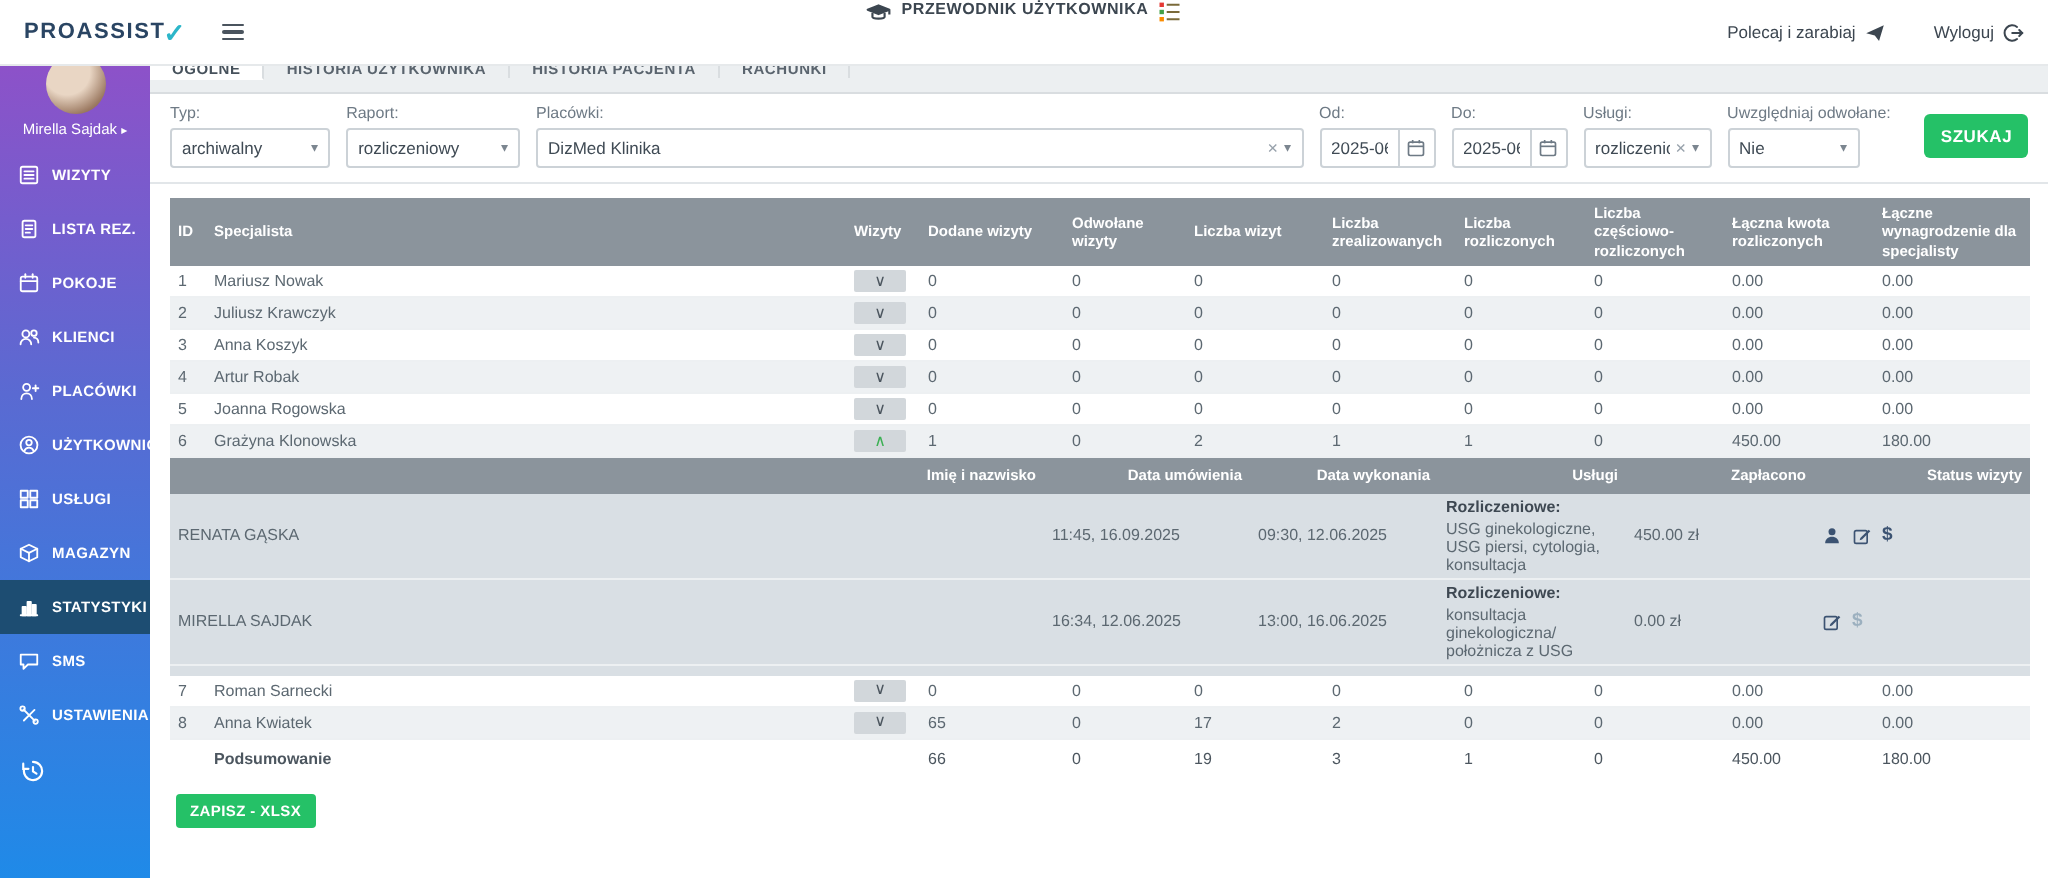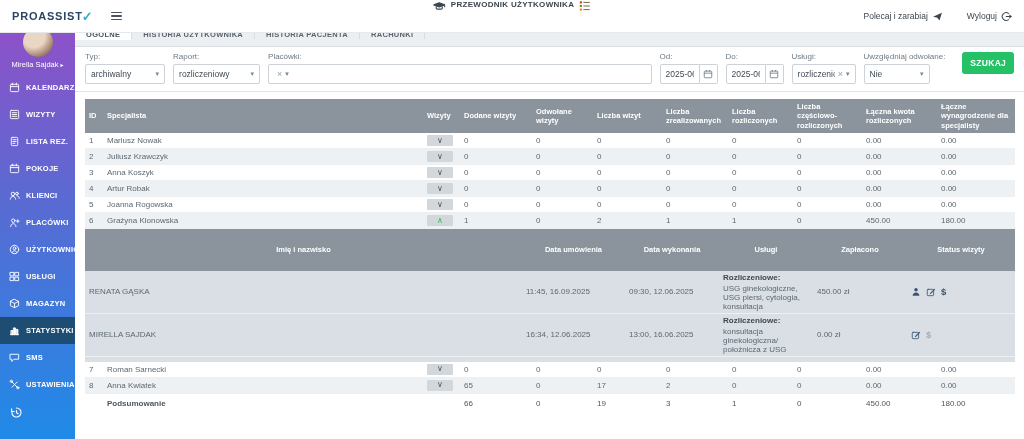--- a/index.html
+++ b/index.html
@@ -39,21 +39,21 @@
   .side-history svg{width:13px;height:13px}
 
   
   .main{position:absolute;left:75px;top:22px;right:0;bottom:0;background:#fff}
   .tabs{height:25px;background:#eceff1;border-bottom:1px solid #d9dde0;display:flex;align-items:center}
   .tab{display:flex;align-items:center;padding:0 11px;font-size:7.5px;font-weight:bold;color:#5a646e;
        border-right:1px solid #d9dde0;letter-spacing:.3px;cursor:pointer;white-space:nowrap}
   .tab.active{background:#fff;box-shadow:inset 0 2px 0 var(--tabblue);color:#47525c;
               margin-bottom:-1px;border-bottom:1px solid #fff}
 
-  .filters{background:#fff;border-bottom:1px solid #e2e6e9;padding:5px 10px 7px;display:flex;gap:8px;align-items:flex-start}
+  .filters{background:#fff;border-bottom:1px solid #e2e6e9;padding:5px 10px 7px;display:flex;gap:8px;align-items:center}
   .flabel{font-size:8px;color:#6e7a85;margin-bottom:3px;white-space:nowrap}
   .fctrl{height:20px;border:1px solid #ccd2d7;border-radius:2px;display:flex;align-items:center;
          font-size:8.5px;color:#3f4a54;padding:0 5px;background:#fff;cursor:pointer}
   .fctrl .val{flex:1;overflow:hidden;white-space:nowrap}
   .fctrl .clear{color:#98a2ac;font-size:9px;margin:0 3px;cursor:pointer}
   .fctrl .caret{color:#7c8690;font-size:7px}
   .dategrp{display:flex}
   .calbtn{width:18px;height:20px;border:1px solid #ccd2d7;border-left:none;border-radius:0 2px 2px 0;
           background:#fff;display:flex;align-items:center;justify-content:center;color:#6e7a85;cursor:pointer;padding:0}
   .calbtn svg{width:10px;height:10px}
@@ -69,21 +69,21 @@
   table.maint tbody td{padding:2px 4px;color:#5c6871;border-bottom:1px solid #edf0f2;height:14px;
                        overflow:hidden;white-space:nowrap}
   tr.zebra td{background:#eef1f3}
   .chev{width:26px;height:11px;background:#d2d7db;border:none;border-radius:1px;font-size:8px;line-height:10px;
         color:#4c565f;cursor:pointer;padding:0;display:block;font-family:inherit}
   .chev.open{color:#3cb054}
 
   td.detail-cell{padding:0 !important;background:#d9dfe4;border-bottom:none !important}
   .detail-wrap{padding-bottom:5px}
   table.detail{width:100%;border-collapse:collapse;table-layout:fixed;font-size:8px}
-  table.detail th{background:var(--hdr);color:#fff;text-align:center;padding:16px;font-weight:bold;font-size:7.5px}
+  table.detail th{background:var(--hdr);color:#fff;text-align:right;padding:4px;font-weight:bold;font-size:7.5px}
   table.detail td{padding:4px;color:#55616b;vertical-align:middle}
   table.detail tbody tr + tr td{border-top:1px solid #e6ebee}
   .dname{color:#48525c}
   .sgroup{font-weight:bold;color:#3e4852;margin-bottom:2px}
   .sicons{display:flex;gap:5px;align-items:center;color:#3c5372}
   .sicons svg{width:10px;height:10px}
   .dollar{font-weight:bold;font-size:9.5px;color:#3c5372;cursor:pointer}
   .dollar.muted{color:#9cb0bf}
   .sic{cursor:pointer}
 
@@ -151,31 +151,20 @@
 
 <div class="sidebar">
   <div class="side-user">
     <div class="avatar"></div>
     <div class="side-name"><span>Mirella Sajdak</span> <span class="caret">▸</span></div>
   </div>
   <div id="side-items">
       <div class="side-item">
         <span>
           <svg viewBox="0 0 12 12" fill="none" stroke="currentColor" stroke-width="1" stroke-linecap="round" stroke-linejoin="round">
-            <rect x="1.5" y="2.5" width="9" height="8" rx="1"></rect>
-            <line x1="1.5" y1="5" x2="10.5" y2="5"></line>
-            <line x1="4" y1="1.2" x2="4" y2="3.2"></line>
-            <line x1="8" y1="1.2" x2="8" y2="3.2"></line>
-          </svg>
-        </span>
-        <span class="lab">KALENDARZ</span>
-      </div>
-      <div class="side-item">
-        <span>
-          <svg viewBox="0 0 12 12" fill="none" stroke="currentColor" stroke-width="1" stroke-linecap="round" stroke-linejoin="round">
             <rect x="1.5" y="1.5" width="9" height="9" rx="1"></rect>
             <line x1="3.5" y1="4" x2="8.5" y2="4"></line>
             <line x1="3.5" y1="6" x2="8.5" y2="6"></line>
             <line x1="3.5" y1="8" x2="8.5" y2="8"></line>
           </svg>
         </span>
         <span class="lab">WIZYTY</span>
       </div>
       <div class="side-item">
         <span>
@@ -312,20 +301,21 @@
     <div style="width:88px">
       <div class="flabel">Raport:</div>
       <div class="fctrl">
         <span class="val">rozliczeniowy</span>
           <span class="caret">▾</span>
       </div>
     </div>
     <div style="width:388px">
       <div class="flabel">Placówki:</div>
       <div class="fctrl">
+        <span class="val">DizMed Klinika</span>
           <span class="clear">×</span>
           <span class="caret">▾</span>
       </div>
     </div>
     <div>
       <div class="flabel">Od:</div>
       <div class="dategrp">
         <div class="fctrl" style="width:40px;border-radius:2px 0 0 2px">
             <span class="val">2025-06</span>
           </div>
@@ -612,14 +602,18 @@
           <td>19</td>
           <td>3</td>
           <td>1</td>
           <td>0</td>
           <td>450.00</td>
           <td>180.00</td>
         </tr>
       </tfoot>
     </table>
 
+    <div class="export">
+      <button class="btn-green">ZAPISZ - XLSX</button>
+
+    </div>
   </div>
 </div>
 
 </body></html>

